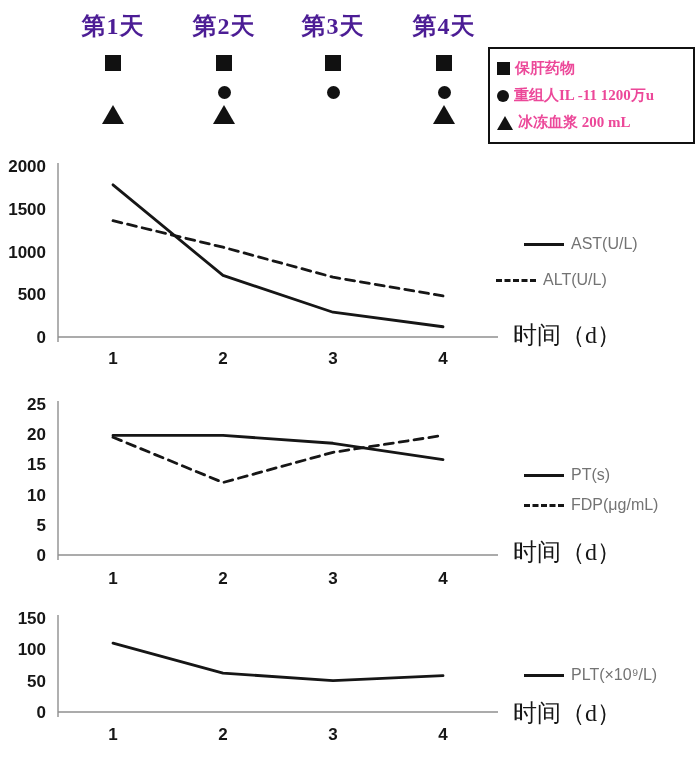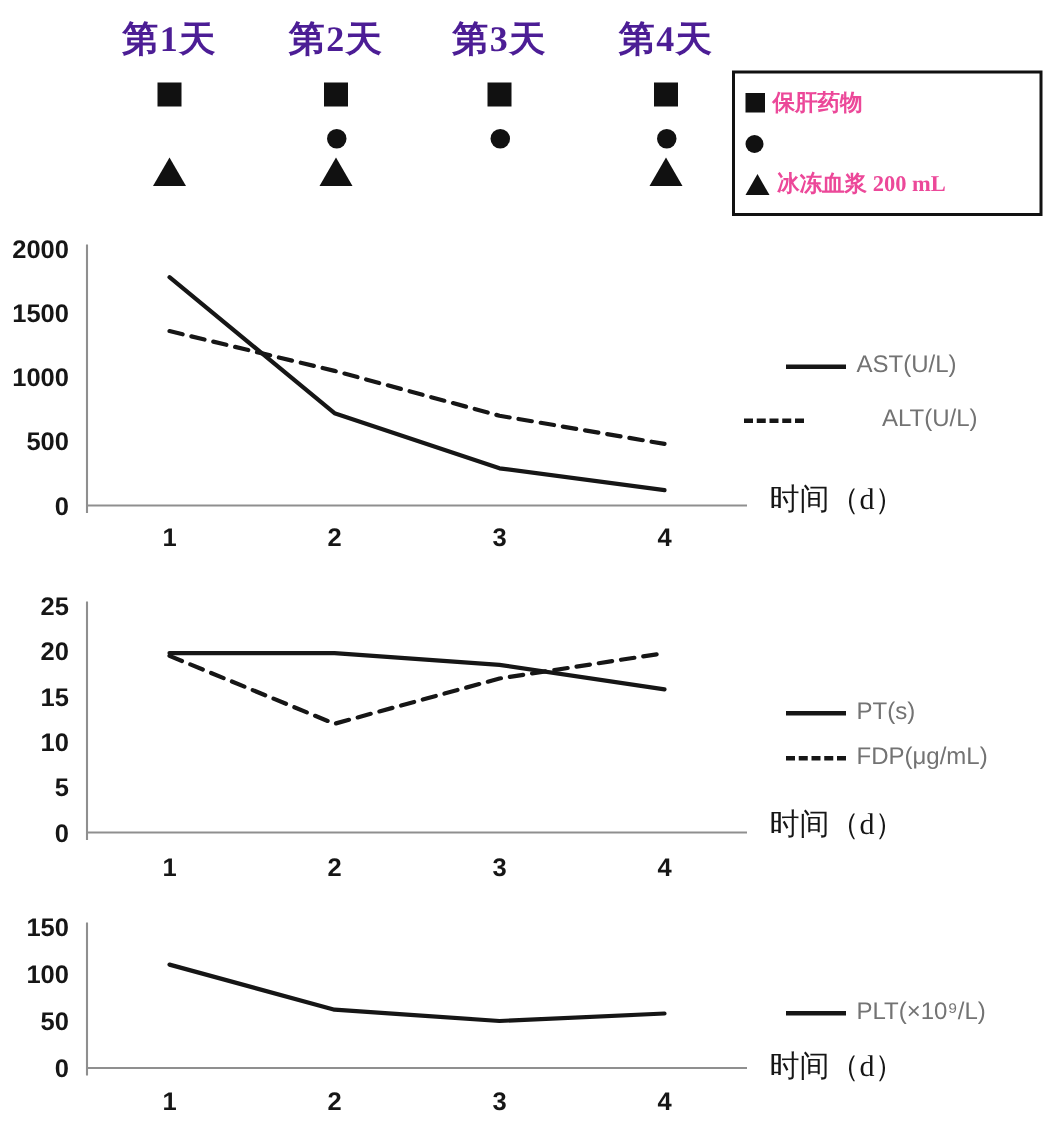--- a/index.html
+++ b/index.html
@@ -82,21 +82,21 @@
   .series-legend-item .lbl {
     margin-left: 7px;
     font-size: 16px;
     font-weight: 500;
     color: #737373;
   }
   .time-label {
     position: absolute;
     left: 513px;
     font-family: "Liberation Serif", "DejaVu Serif", serif;
-    font-size: 20px;
+    font-size: 24px;
     font-weight: 500;
     color: #161616;
     white-space: nowrap;
   }
 </style>
 </head>
 <body>
 
 <div class="canvas">
 
@@ -117,20 +117,21 @@
       <div class="mk-triangle" style="left: 433px; top: 105px;"></div>
     </div>
 
   <div class="legend-box" id="schedule-legend">
       <div class="row">
         <span class="lb-square"></span>
         <span class="txt">保肝药物</span>
       </div>
       <div class="row">
         <span class="lb-circle"></span>
+        <span class="txt">重组人IL -11 1200万u</span>
       </div>
       <div class="row">
         <span class="lb-triangle"></span>
         <span class="txt">冰冻血浆 200 mL</span>
       </div>
     </div>
 
   <svg id="charts-svg" width="700" height="765">
       <line x1="58" y1="163" x2="58" y2="342" stroke="#8f8f8f" stroke-width="1.4"></line>
       <line x1="58" y1="337" x2="498" y2="337" stroke="#8f8f8f" stroke-width="1.4"></line>
@@ -170,21 +171,21 @@
       <text x="333" y="740" text-anchor="middle" class="tick">3</text>
       <text x="443" y="740" text-anchor="middle" class="tick">4</text>
       <polyline points="113,643.0666666666667 223,673.1466666666666 333,680.6666666666666 443,675.6533333333333" fill="none" stroke="#161616" stroke-width="2.8" stroke-linejoin="round" stroke-linecap="round"></polyline>
     </svg>
 
   <div id="chart-legends">
       <div class="series-legend-item" style="left: 524px; top: 234px;">
         <span class="sample"></span>
         <span class="lbl">AST(U/L)</span>
       </div>
-      <div class="series-legend-item" style="left: 496px; top: 270px; gap: 45px;">
+      <div class="series-legend-item" style="left: 496px; top: 270px;">
         <span class="sample dashed"></span>
         <span class="lbl">ALT(U/L)</span>
       </div>
       <div class="series-legend-item" style="left: 524px; top: 465px;">
         <span class="sample"></span>
         <span class="lbl">PT(s)</span>
       </div>
       <div class="series-legend-item" style="left: 524px; top: 495px;">
         <span class="sample dashed"></span>
         <span class="lbl">FDP(μg/mL)</span>

